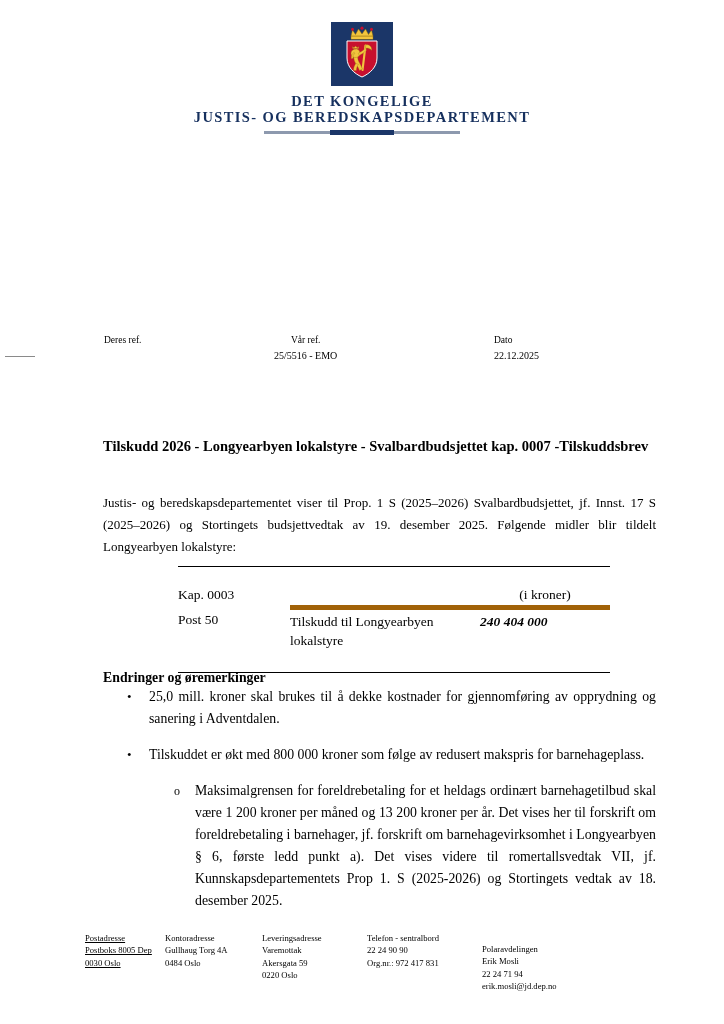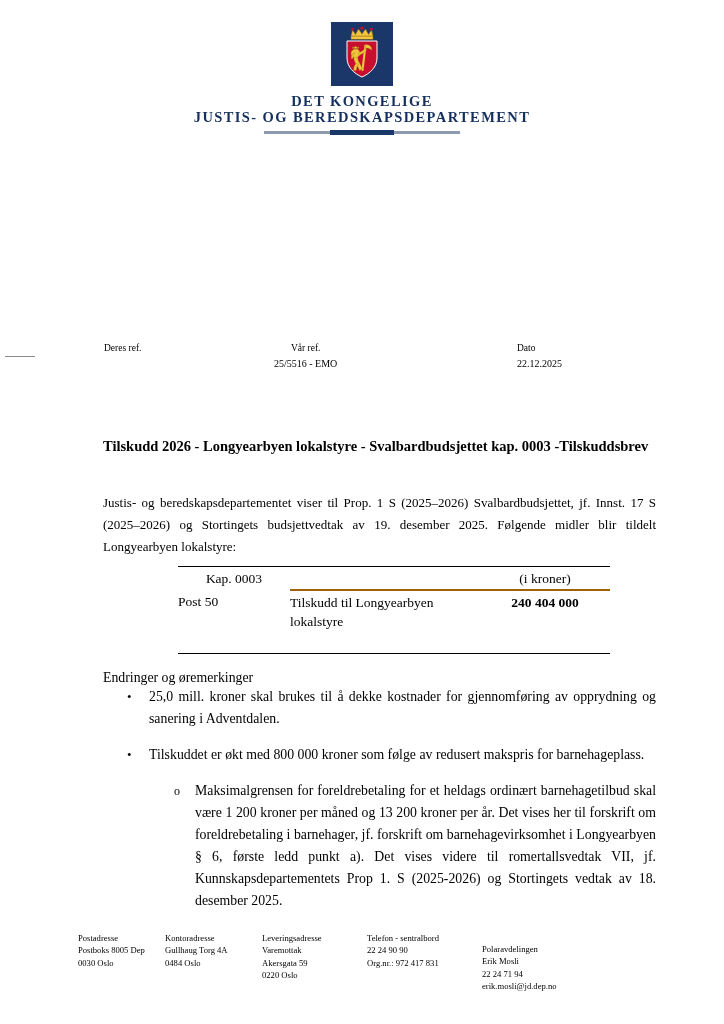--- a/index.html
+++ b/index.html
@@ -106,26 +106,25 @@
     line-height: 19.5px;
   }
 
   
   .refrow {
     position: absolute;
     left: 104px;
     top: 334px;
     width: 520px;
     height: 34px;
-    margin-top: 8px;
   }
   .refcol { position: absolute; top: 0; }
   .refcol.c1 { left: 0; }
   .refcol.c2 { left: 170px; text-align: center; }
-  .refcol.c3 { left: 413px; }
+  .refcol.c3 { left: 390px; }
   .ref-label {
     font-size: 9.5px;
     line-height: 12px;
   }
   .ref-value {
     font-size: 10px;
     line-height: 17px;
     margin-top: 1px;
   }
 
@@ -172,40 +171,41 @@
   }
   .alloc-table td {
     padding: 0;
     vertical-align: top;
     line-height: 19px;
   }
   .col-kap { width: 112px; }
   .col-desc { width: 190px; }
   .col-amt  { width: 130px; }
 
-  .hdr-row td { padding-top: 2px; padding-bottom: 1px; text-align: center; }
+  .hdr-row td { padding-top: 18px; padding-bottom: 1px; }
   .hdr-row .col-desc,
-  .hdr-row .col-amt { border-bottom: 2px solid #a16207; }
+  .hdr-row .col-amt { border-bottom: 5px solid #a16207; }
   .hdr-amt { text-align: center; }
 
   .body-row td { padding-top: 2px; }
   .amount-cell {
-    text-align: center;
+    text-align: left;
     font-weight: bold;
     white-space: nowrap;
+    font-style: italic;
   }
   .spacer-row td { height: 22px; }
 
   
   .section-heading {
     position: absolute;
     left: 103px;
     top: 668px;
     font-size: 13.8px;
-    font-weight: normal;
+    font-weight: bold;
     line-height: 20px;
   }
 
   
   .bullets {
     position: absolute;
     left: 103px;
     top: 686px;
     width: 553px;
     font-size: 13.8px;
@@ -249,21 +249,21 @@
     top: 932px;
     width: 600px;
     font-size: 8.6px;
     line-height: 12.4px;
   }
   .footer-col {
     position: absolute;
     top: 0;
   }
   .footer-col .fc-title { }
-  .fc1 { left: 8px;   width: 98px; }
+  .fc1 { left: 15px;   width: 98px; text-decoration: underline; }
   .fc2 { left: 95px;  width: 98px; }
   .fc3 { left: 192px; width: 105px; }
   .fc4 { left: 297px; width: 115px; }
   .fc5 { left: 412px; width: 130px; margin-top: 11px; }
 </style>
 </head>
 <body>
 
 <div class="page">
 
@@ -323,21 +323,21 @@
     <div class="refcol c2">
       <div class="ref-label">Vår ref.</div>
       <div class="ref-value">25/5516 - EMO</div>
     </div>
     <div class="refcol c3">
       <div class="ref-label">Dato</div>
       <div class="ref-value">22.12.2025</div>
     </div>
   </div>
 
-  <div class="doc-title">Tilskudd 2026 - Longyearbyen lokalstyre - Svalbardbudsjettet kap. 0003 -Tilskuddsbrev</div>
+  <div class="doc-title">Tilskudd 2026 - Longyearbyen lokalstyre - Svalbardbudsjettet kap. 0007 -Tilskuddsbrev</div>
 
   <div class="intro">Justis- og beredskapsdepartementet viser til Prop. 1 S (2025–2026) Svalbardbudsjettet, jf. Innst.  17 S (2025–2026) og Stortingets budsjettvedtak av 19. desember 2025. Følgende midler blir tildelt Longyearbyen lokalstyre:</div>
 
   <div class="alloc-table">
     <table>
       <tbody>
         <tr class="hdr-row">
           <td class="col-kap top-line">Kap. 0003</td>
           <td class="col-desc top-line"></td>
           <td class="col-amt top-line hdr-amt">(i kroner)</td>

